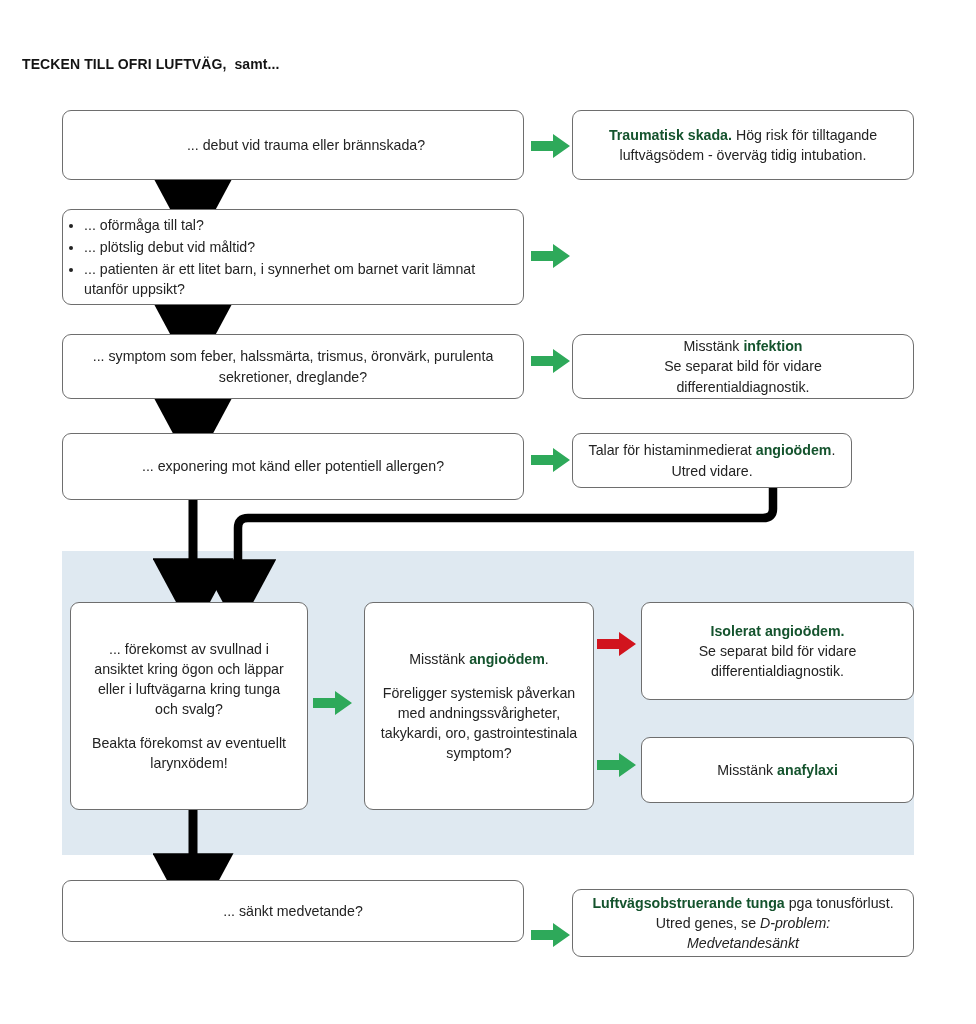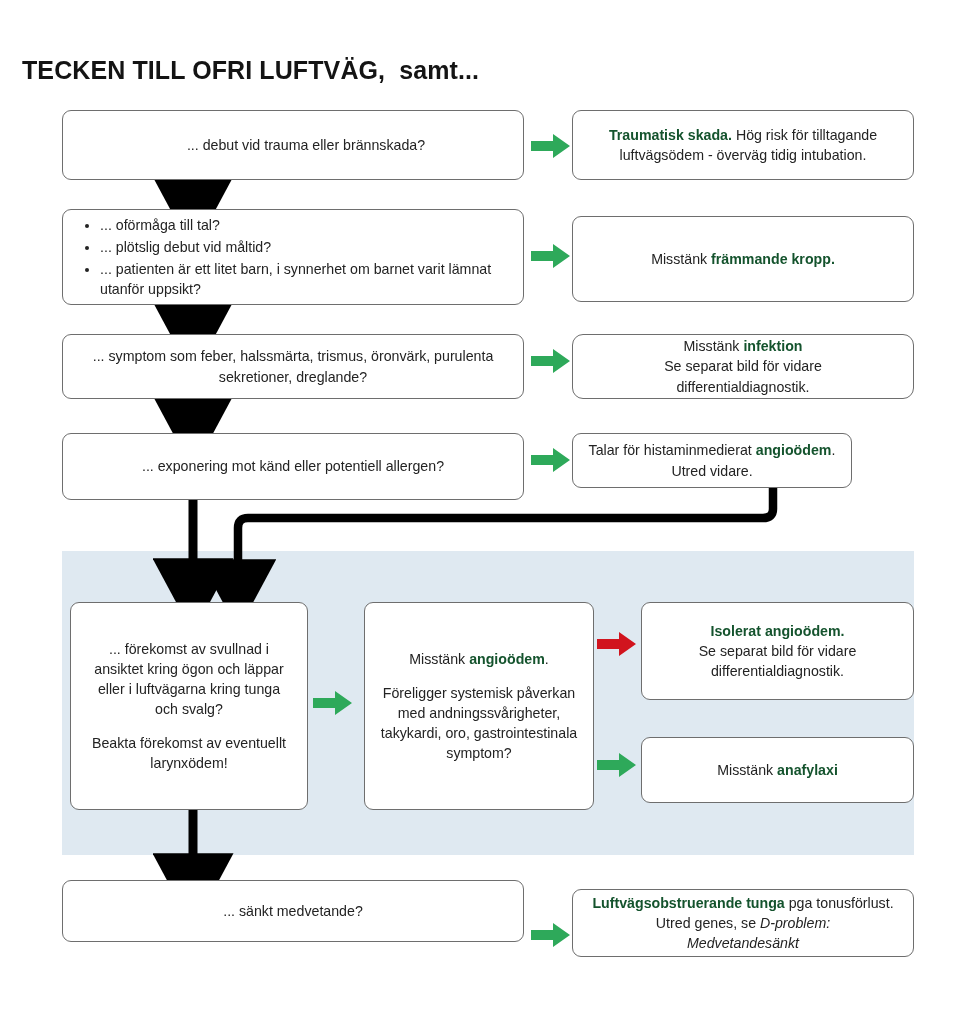--- a/index.html
+++ b/index.html
@@ -14,21 +14,21 @@
     color: #1b1b1b;
     overflow: hidden;
   }
 
   #canvas { position: absolute; inset: 0; }
 
   
   .title {
     position: absolute;
     left: 22px; top: 56px;
-    font-size: 25px;
+    font-size: 14px;
     font-weight: bold;
     letter-spacing: .1px;
     color: #141414;
     white-space: pre;
   }
 
   
   .band {
     position: absolute;
     left: 62px; top: 551px;
@@ -53,21 +53,21 @@
   }
   .node .inner { width: 100%; }
   .node b { font-weight: bold; color: #14532d; }
   .node i { font-style: italic; }
   .node .gap { display: block; height: 14px; }
 
   
   .node.bullets {
     justify-content: flex-start;
     text-align: left;
-    padding: 8px 14px 8px 18px;
+    padding: 8px 14px 8px 2px;
   }
   .node.bullets ul {
     margin: 0; padding-left: 19px;
     list-style: disc;
   }
   .node.bullets li { margin: 1.5px 0; }
 
   
   .arrow { position: absolute; }
   .arrow svg { display: block; overflow: visible; }
@@ -182,23 +182,20 @@
   </div>
 
   <div class="node" style="left:62px; top:880px; width:462px; height:62px;">
     <span class="inner">... sänkt medvetande?</span>
   </div>
 
   <div class="node" style="left:572px; top:110px; width:342px; height:70px;">
     <span class="inner"><b>Traumatisk skada.</b><span> Hög risk för tilltagande luftvägsödem - överväg tidig intubation.</span></span>
   </div>
 
-  <div class="node" style="left:572px; top:216px; width:342px; height:86px;">
-    <span class="inner"><span>Misstänk </span><b>främmande kropp.</b></span>
-  </div>
 
   <div class="node" style="left:572px; top:334px; width:342px; height:65px;border-radius:11px;">
     <span class="inner">
       <span>Misstänk </span><b>infektion</b><br>
       <span>Se separat bild för vidare</span><br>
       <span>differentialdiagnostik.</span>
     </span>
   </div>
 
   <div class="node" style="left:572px; top:433px; width:280px; height:55px;">

